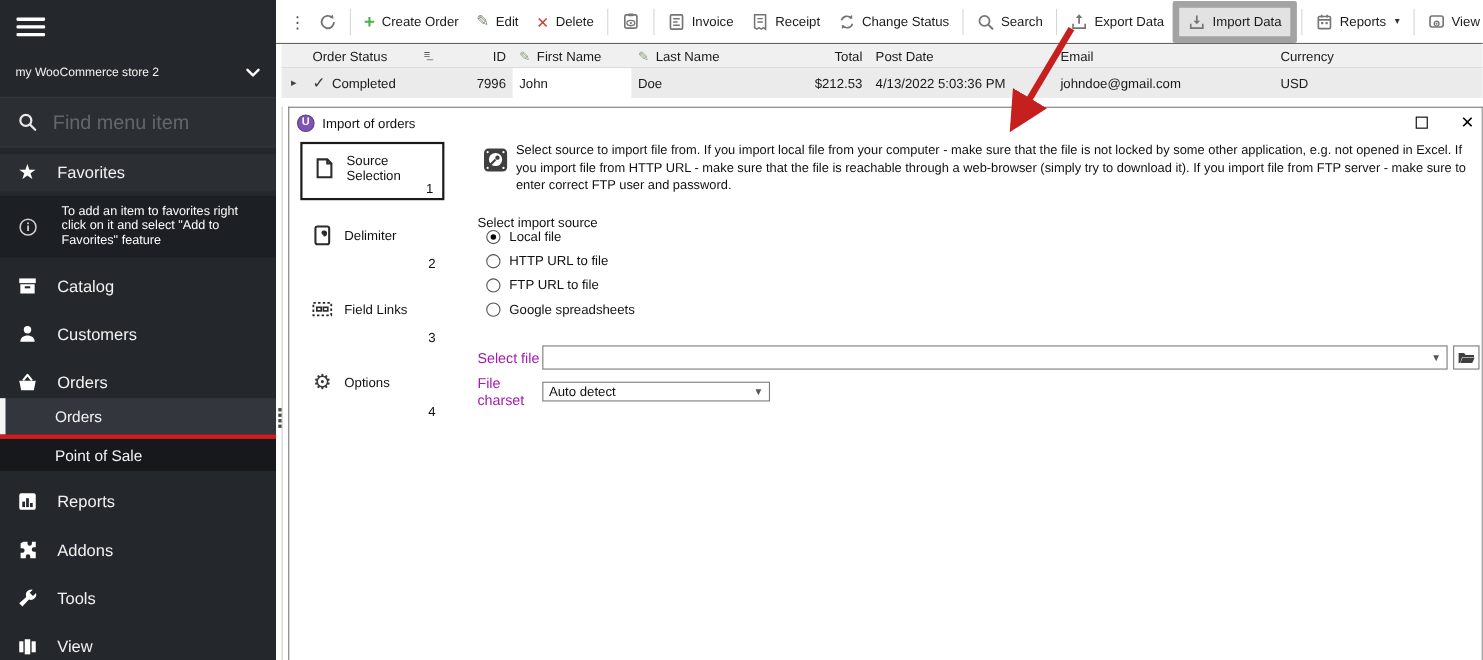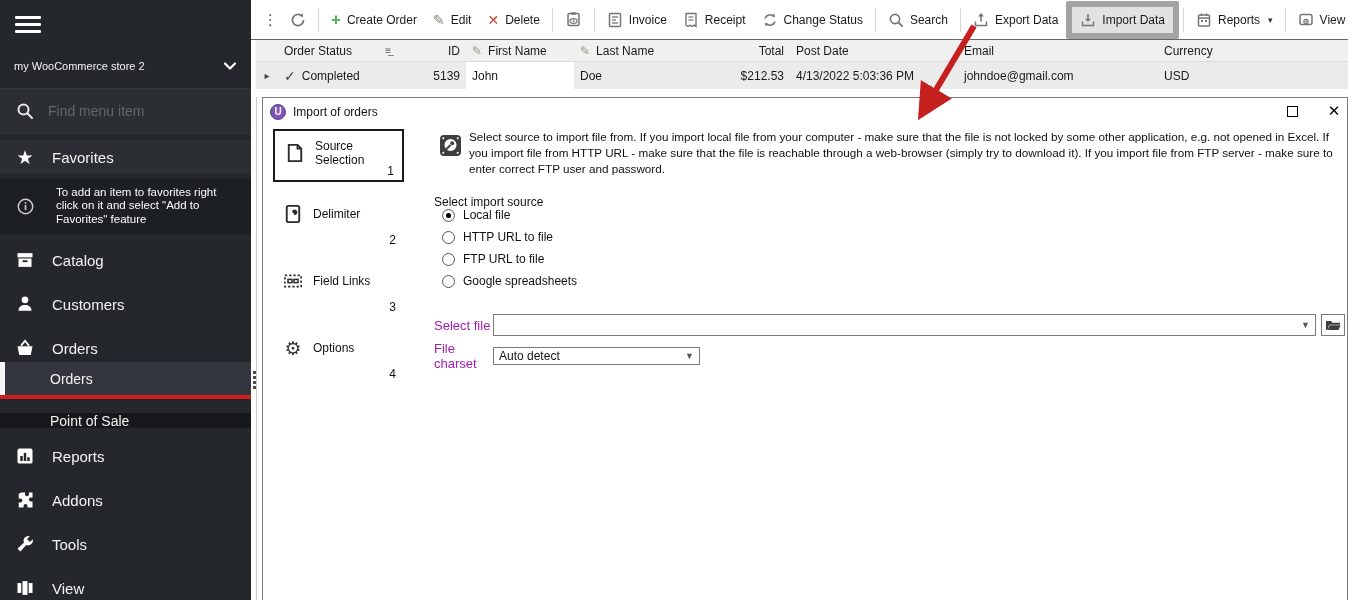--- a/index.html
+++ b/index.html
@@ -10,21 +10,21 @@
 
   
   .sidebar { position:absolute; left:0; top:0; width:251px; height:600px; background:#24282c; color:#f2f2f2; }
   .sb-row { position:absolute; left:0; width:251px; display:flex; align-items:center; }
   .hamburger { top:10px; height:28px; left:0; padding-left:15px; cursor:pointer; }
   .hamburger .bars { width:26px; display:flex; flex-direction:column; gap:4px; }
   .hamburger .bars i { display:block; height:3px; background:#fff; border-radius:1px; }
   .store { top:48px; height:36px; padding:0 14px; font-size:11px; justify-content:space-between; }
   .chev { width:14px; height:14px; }
   .search-row { top:88px; height:46px; background:#2b2f34; border-top:1px solid #33373c; border-bottom:1px solid #33373c; padding:0 14px; gap:12px; }
-  .search-row input { background:transparent; border:none; outline:none; color:#d7d7d7; font-size:14px; width:170px; font-family:inherit; }
+  .search-row input { background:transparent; border:none; outline:none; color:#d7d7d7; font-size:18px; width:170px; font-family:inherit; }
   .search-row input::placeholder { color:#62676d; }
   .fav-row { top:140px; height:34px; background:#2b2f34; padding:0 14px; gap:16px; font-size:15px; }
   .hint-row { top:178px; height:56px; background:#1c1f23; padding:0 10px 0 14px; gap:20px; align-items:center; }
   .hint-text { font-size:11.5px; line-height:13.5px; color:#fdfdfd; }
   .nav-item { height:44px; padding:0 14px; gap:16px; font-size:15px; cursor:pointer; }
   .sub-item { height:33px; padding-left:50px; font-size:14px; cursor:pointer; }
   .sub-active { background:#33373d; }
   .sub-active::before { content:""; position:absolute; left:0; top:0; bottom:0; width:5px; background:#f5f5f5; }
   .pos-item { background:#16181b; }
   .red-underline { position:absolute; left:0; top:395px; width:251px; height:4px; background:#cf1d1d; z-index:40; }
@@ -179,21 +179,21 @@
             <path d="M4.8 6.2 8 2.2l3.2 4" fill="none" stroke="#fff" stroke-width="1.6" stroke-linejoin="round"></path>
           </svg>
       </span>
       <span>Orders</span>
     </div>
 
     <div class="sb-row sub-item sub-active" style="top:362px">
       <span>Orders</span>
     </div>
 
-    <div class="sb-row sub-item pos-item" style="top:413px; height:15px">
+    <div class="sb-row sub-item pos-item" style="top:399px; height:29px">
       <span>Point of Sale</span>
     </div>
 
     <div class="sb-row nav-item" style="top:434px">
       <span class="sb-icon">
         <svg width="20" height="20" viewBox="0 0 16 16">
             <rect x="2" y="2" width="12" height="12" rx="1.5" fill="#fff"></rect>
             <rect x="4.2" y="8" width="2" height="4" fill="#24282c"></rect>
             <rect x="7" y="5.5" width="2" height="6.5" fill="#24282c"></rect>
             <rect x="9.8" y="9" width="2" height="3" fill="#24282c"></rect>
@@ -402,21 +402,21 @@
             <span>Currency</span>
           </div>
       </div>
       <div class="g-row">
         <div class="g-cell expander">▸</div>
         <div class="g-cell">
           <span class="checkmark">✓</span>
           <span>Completed</span>
         </div>
         <div class="g-cell g-right">
-            <span>5139</span>
+            <span>7996</span>
           </div>
         <div class="g-cell cell-white">
             <span>John</span>
           </div>
         <div class="g-cell">
             <span>Doe</span>
           </div>
         <div class="g-cell g-right">
             <span>$212.53</span>
           </div>

